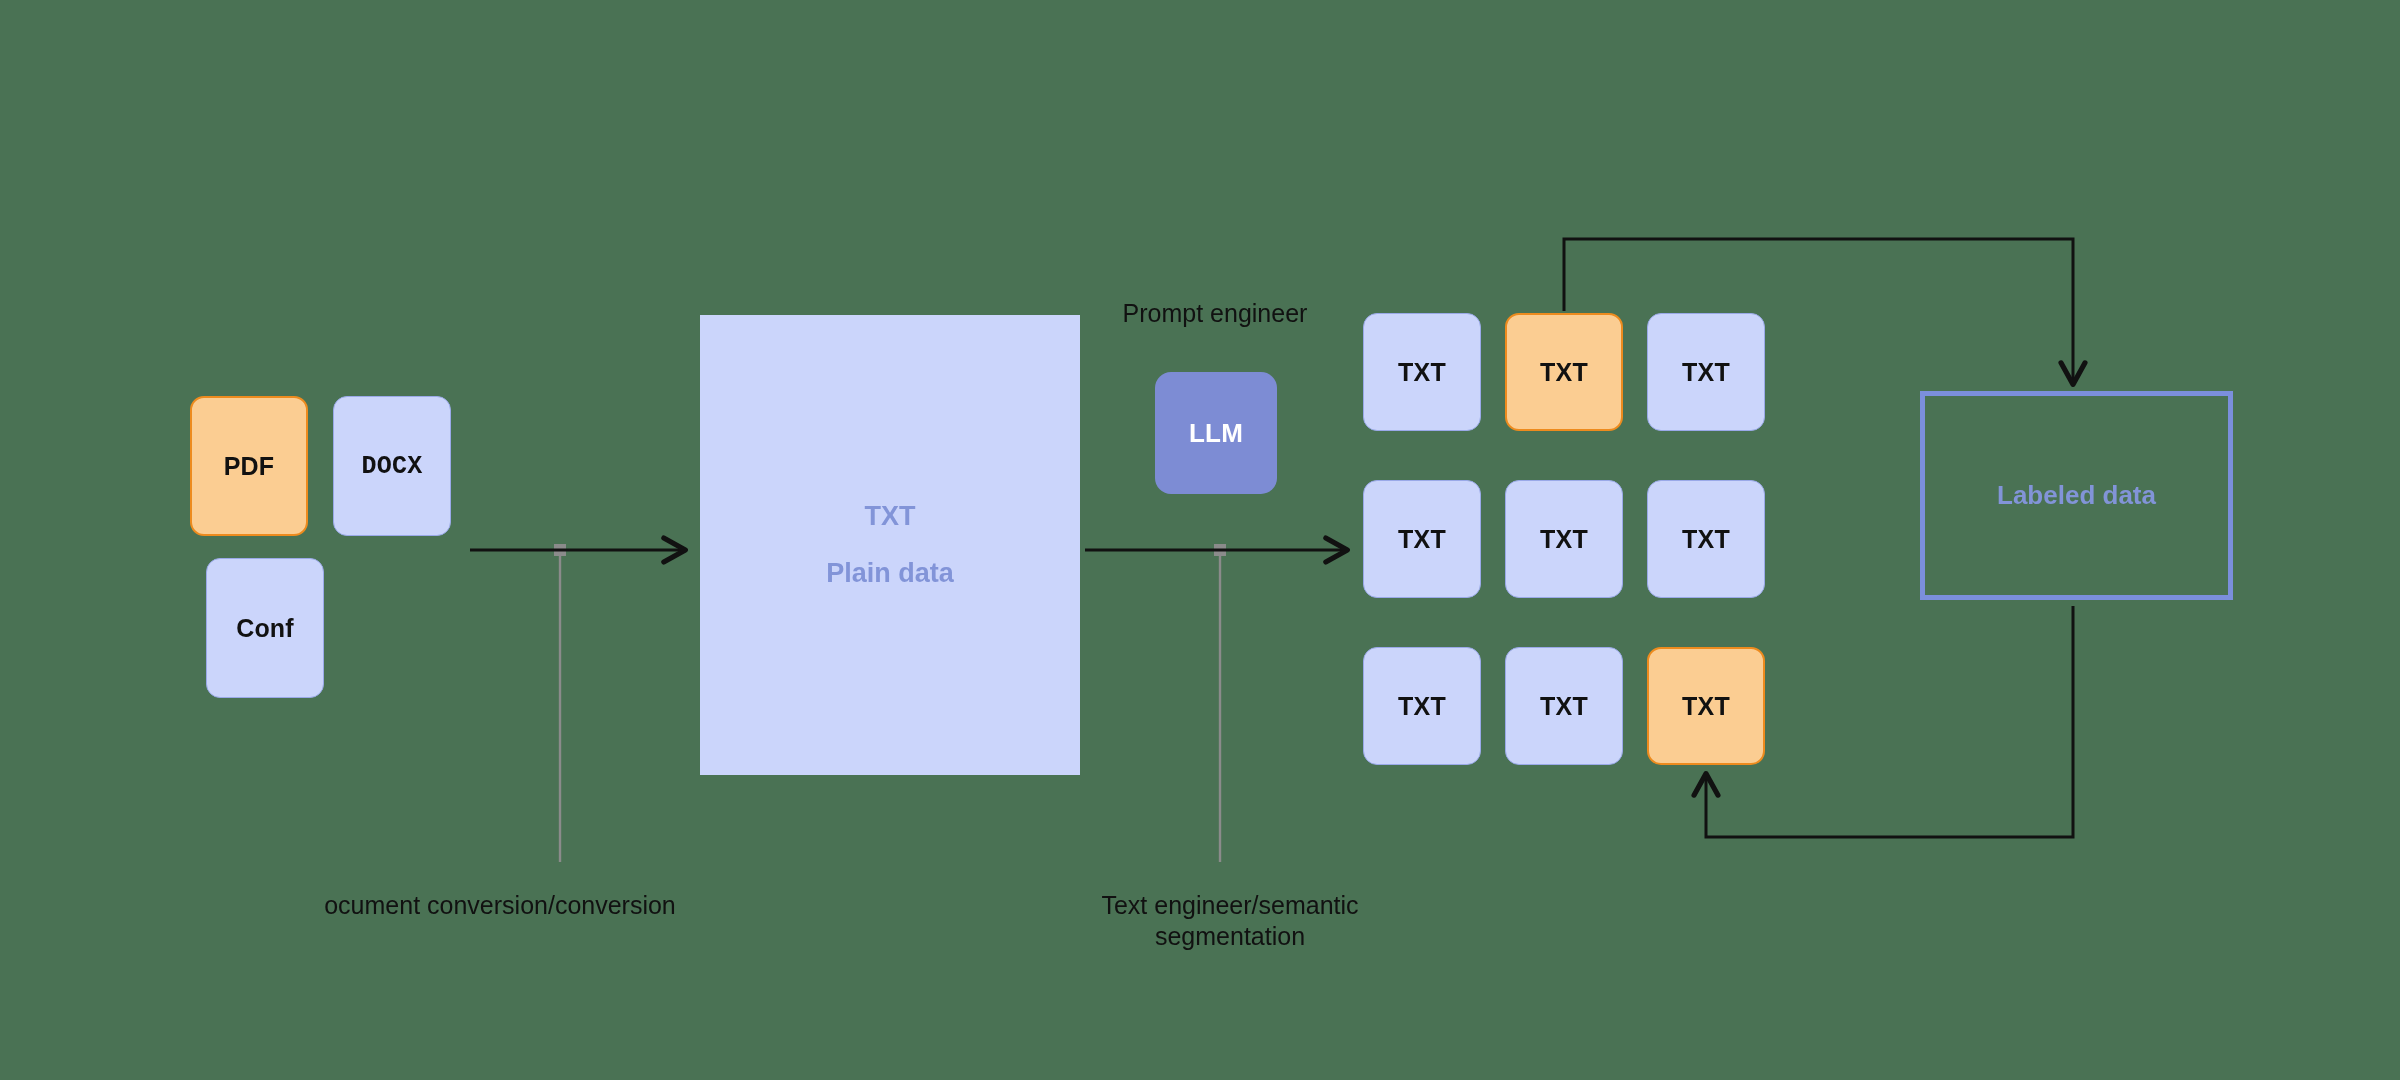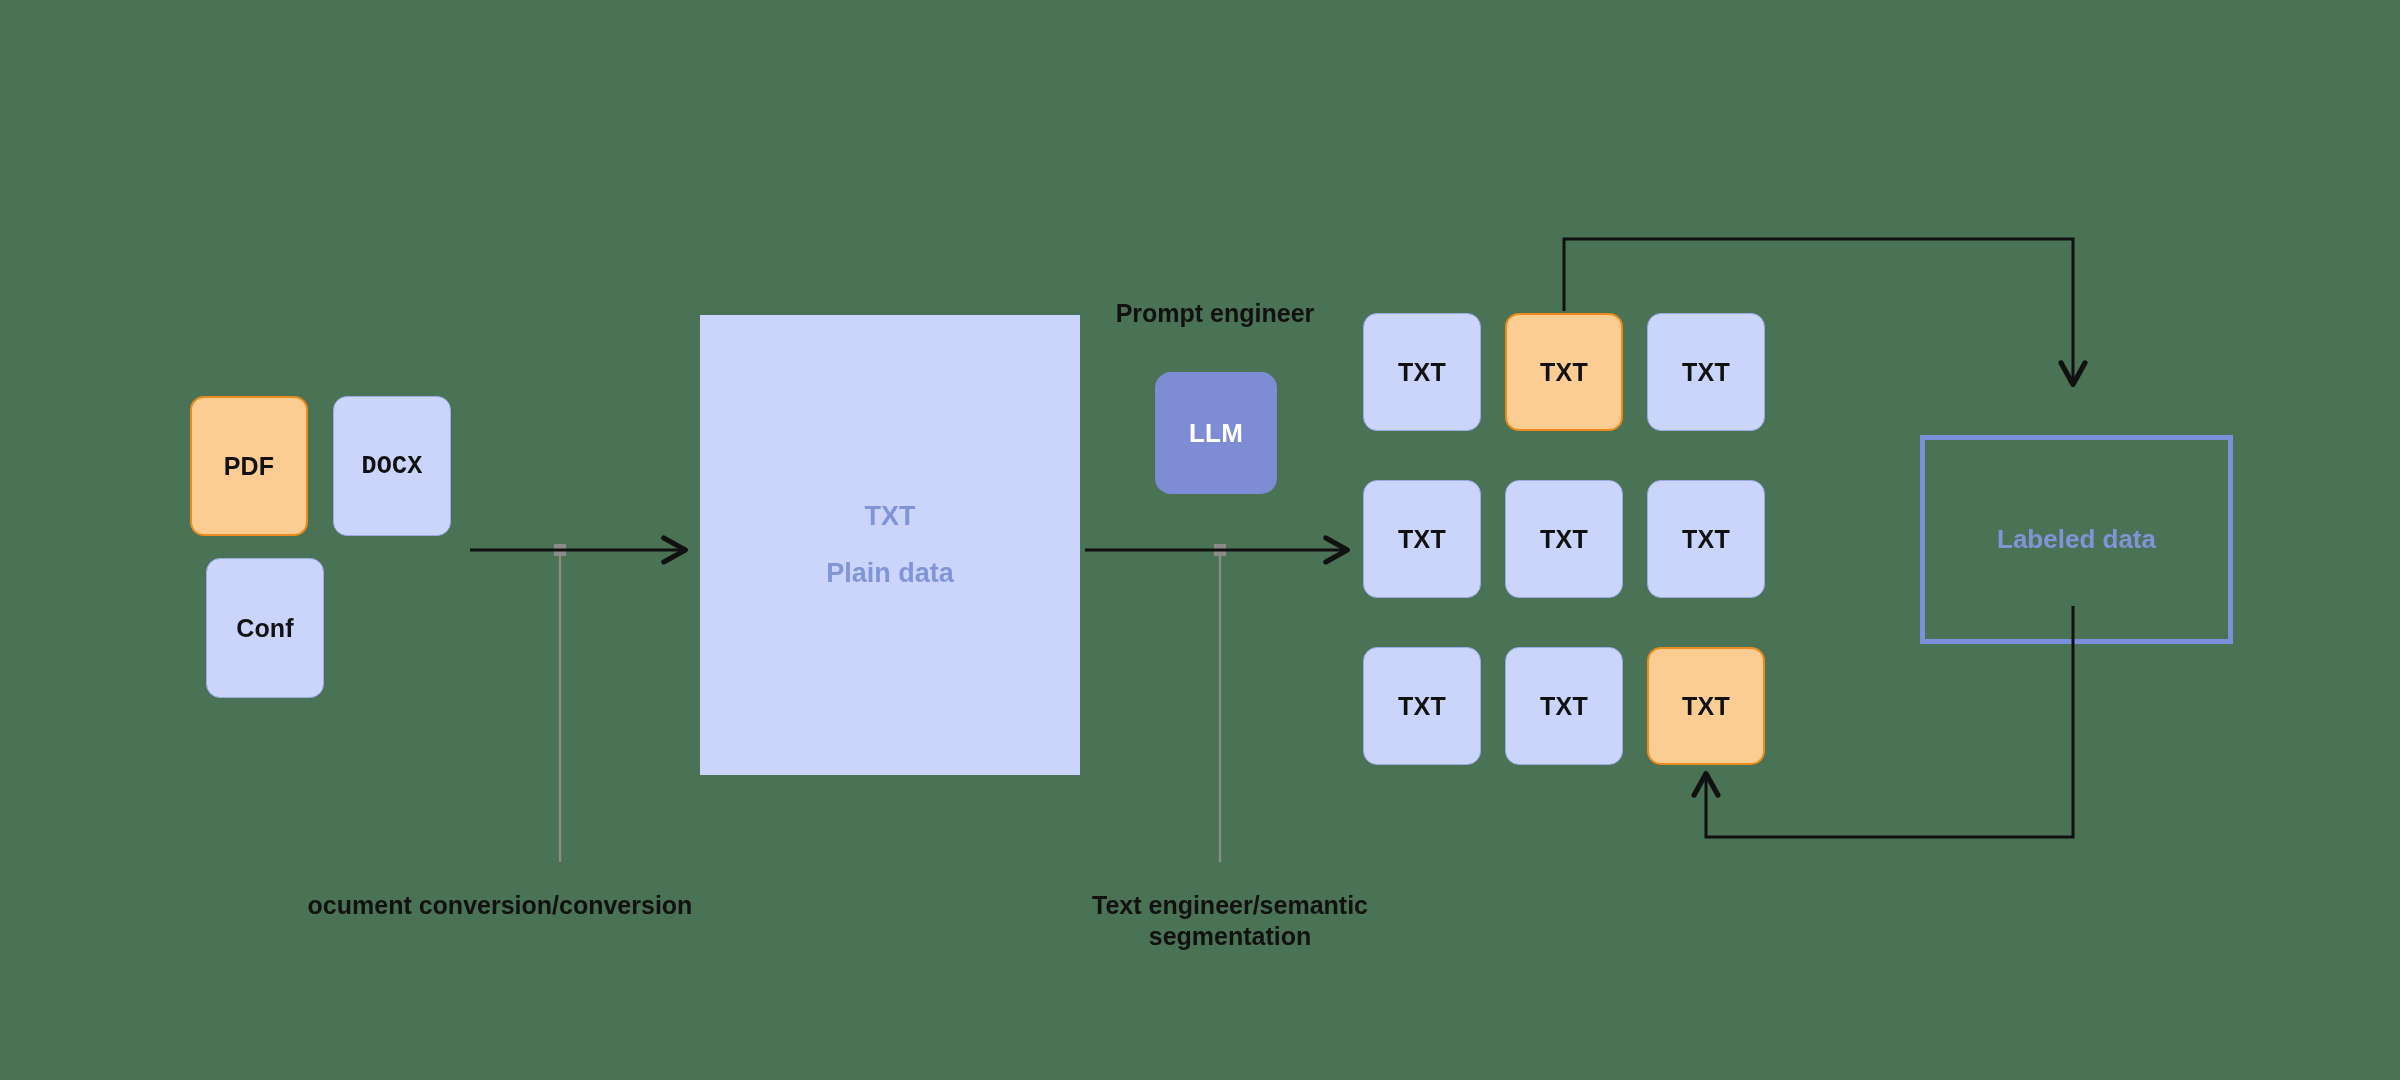--- a/index.html
+++ b/index.html
@@ -92,34 +92,33 @@
     top: 391px;
     width: 313px;
     height: 209px;
     border: 5px solid #7b8fdc;
     background: transparent;
     box-sizing: border-box;
     display: flex;
     align-items: center;
     justify-content: center;
     border-radius: 0;
-    margin-top: 44px;
   }
   #labeled-box .lbl {
     color: #8294d8;
     font-size: 26px;
     font-weight: bold;
   }
 
   
   .caption {
     position: absolute;
     color: #111111;
     font-size: 25px;
-    font-weight: bold;
+    font-weight: normal;
     text-align: center;
     line-height: 1.22;
     white-space: pre-line;
   }
   #caption-1 { left: 190px;  top: 890px; width: 620px; }
   #caption-2 { left: 930px;  top: 890px; width: 600px; }
 
   
   #wires {
     position: absolute;

